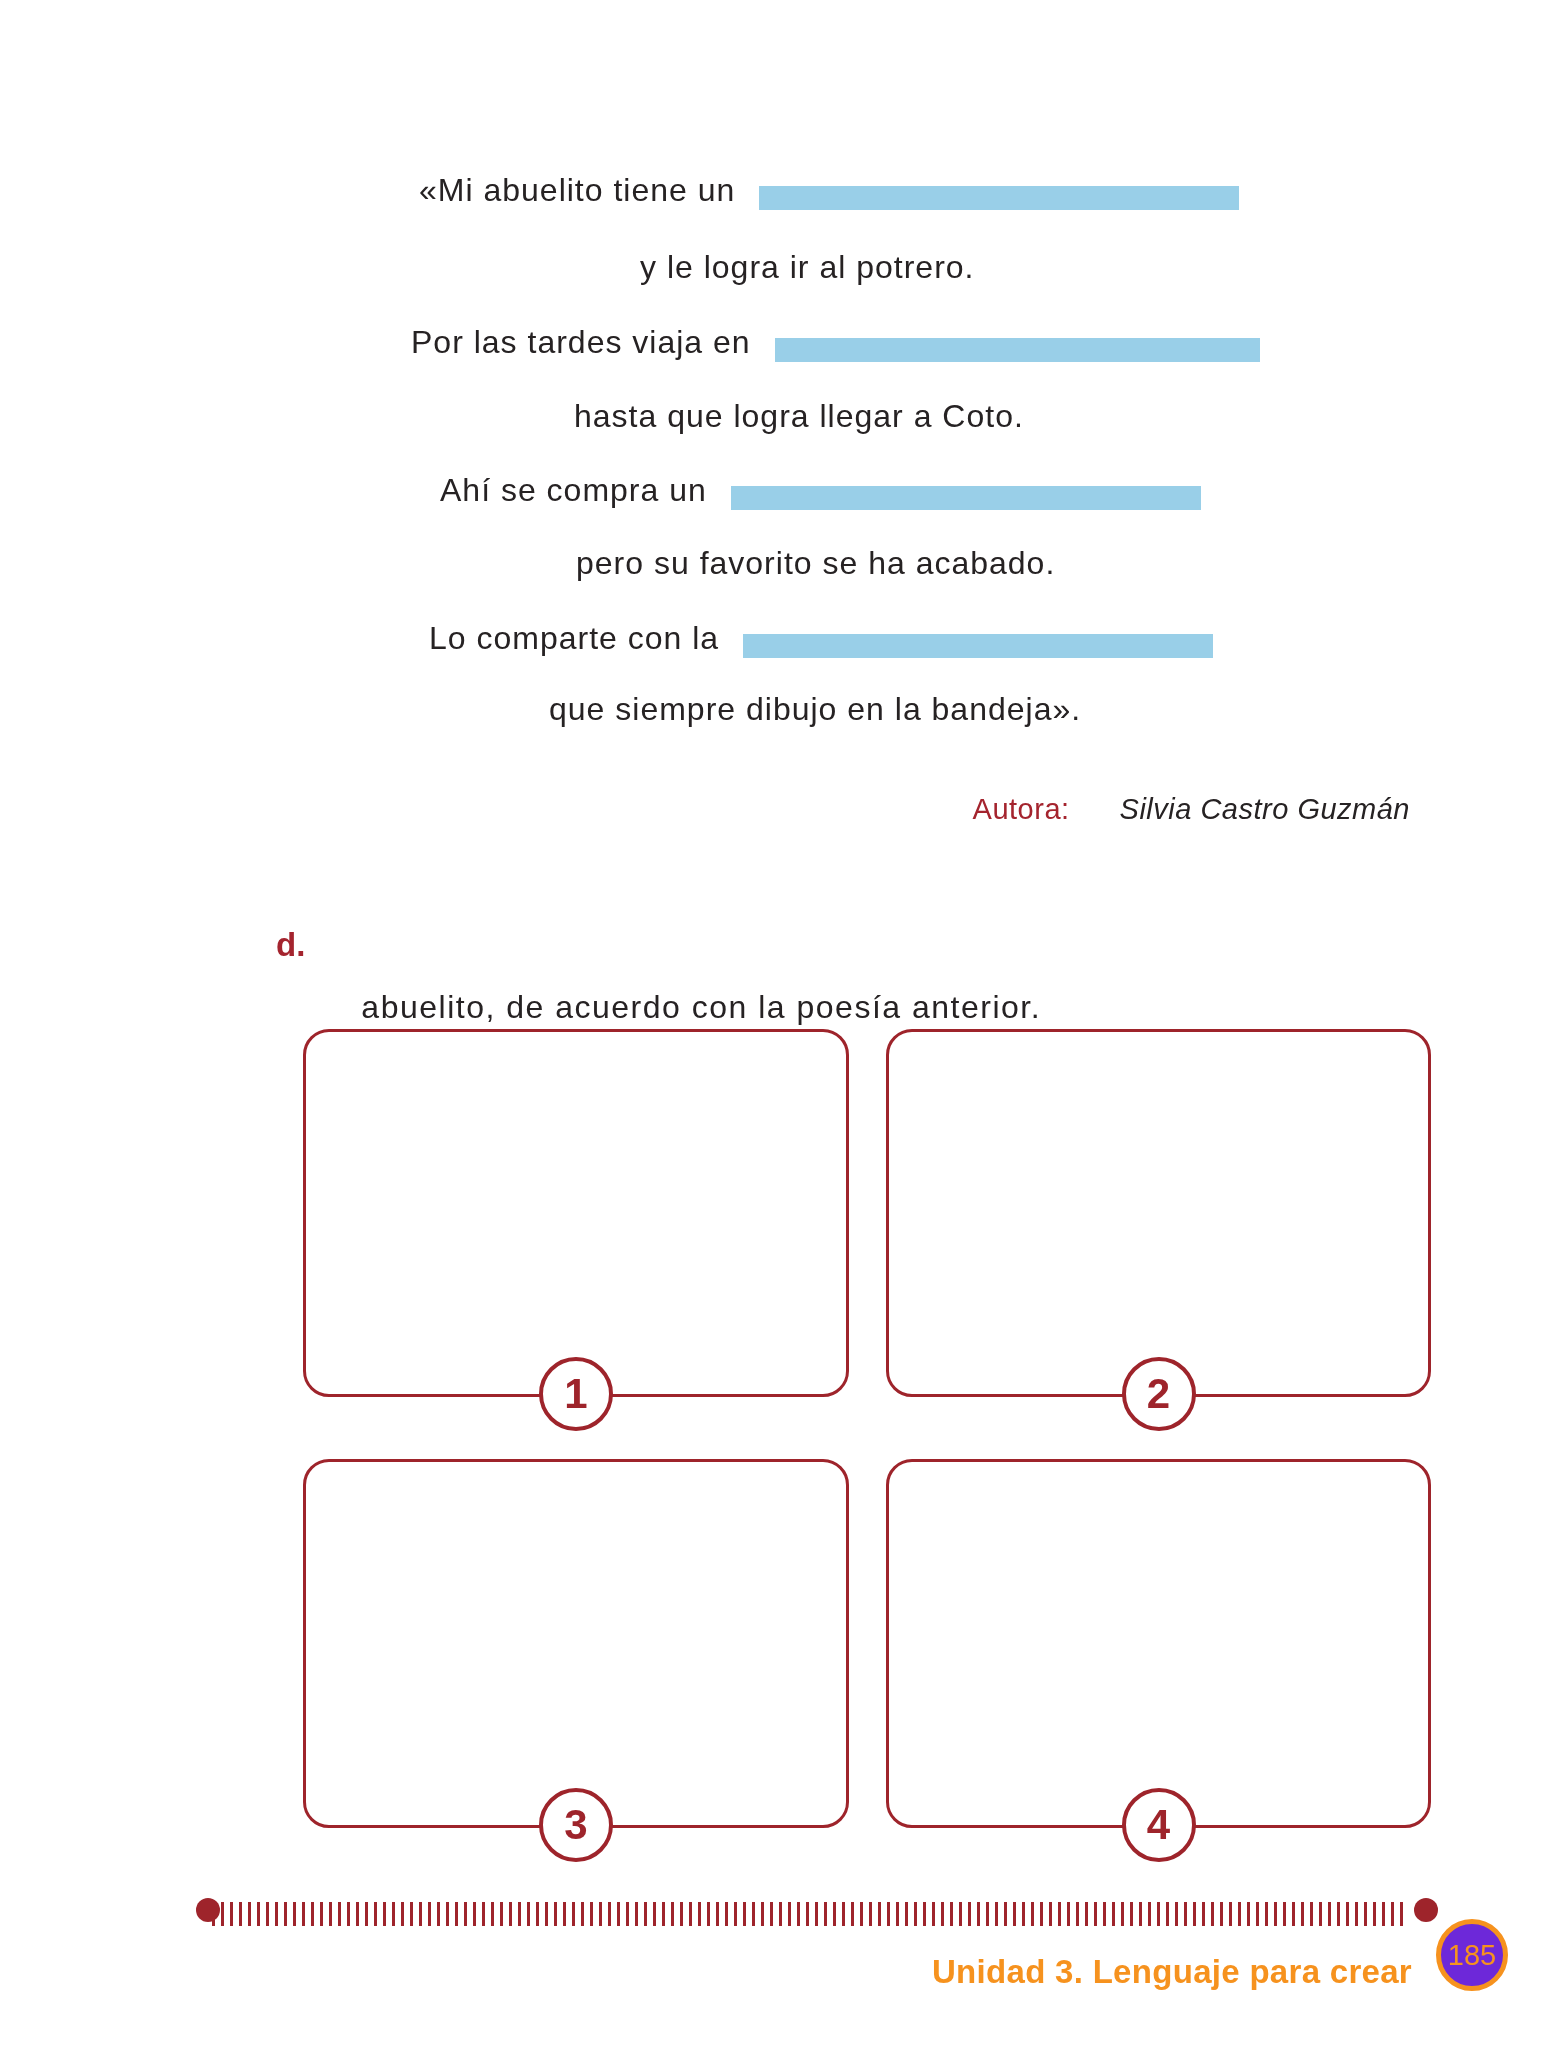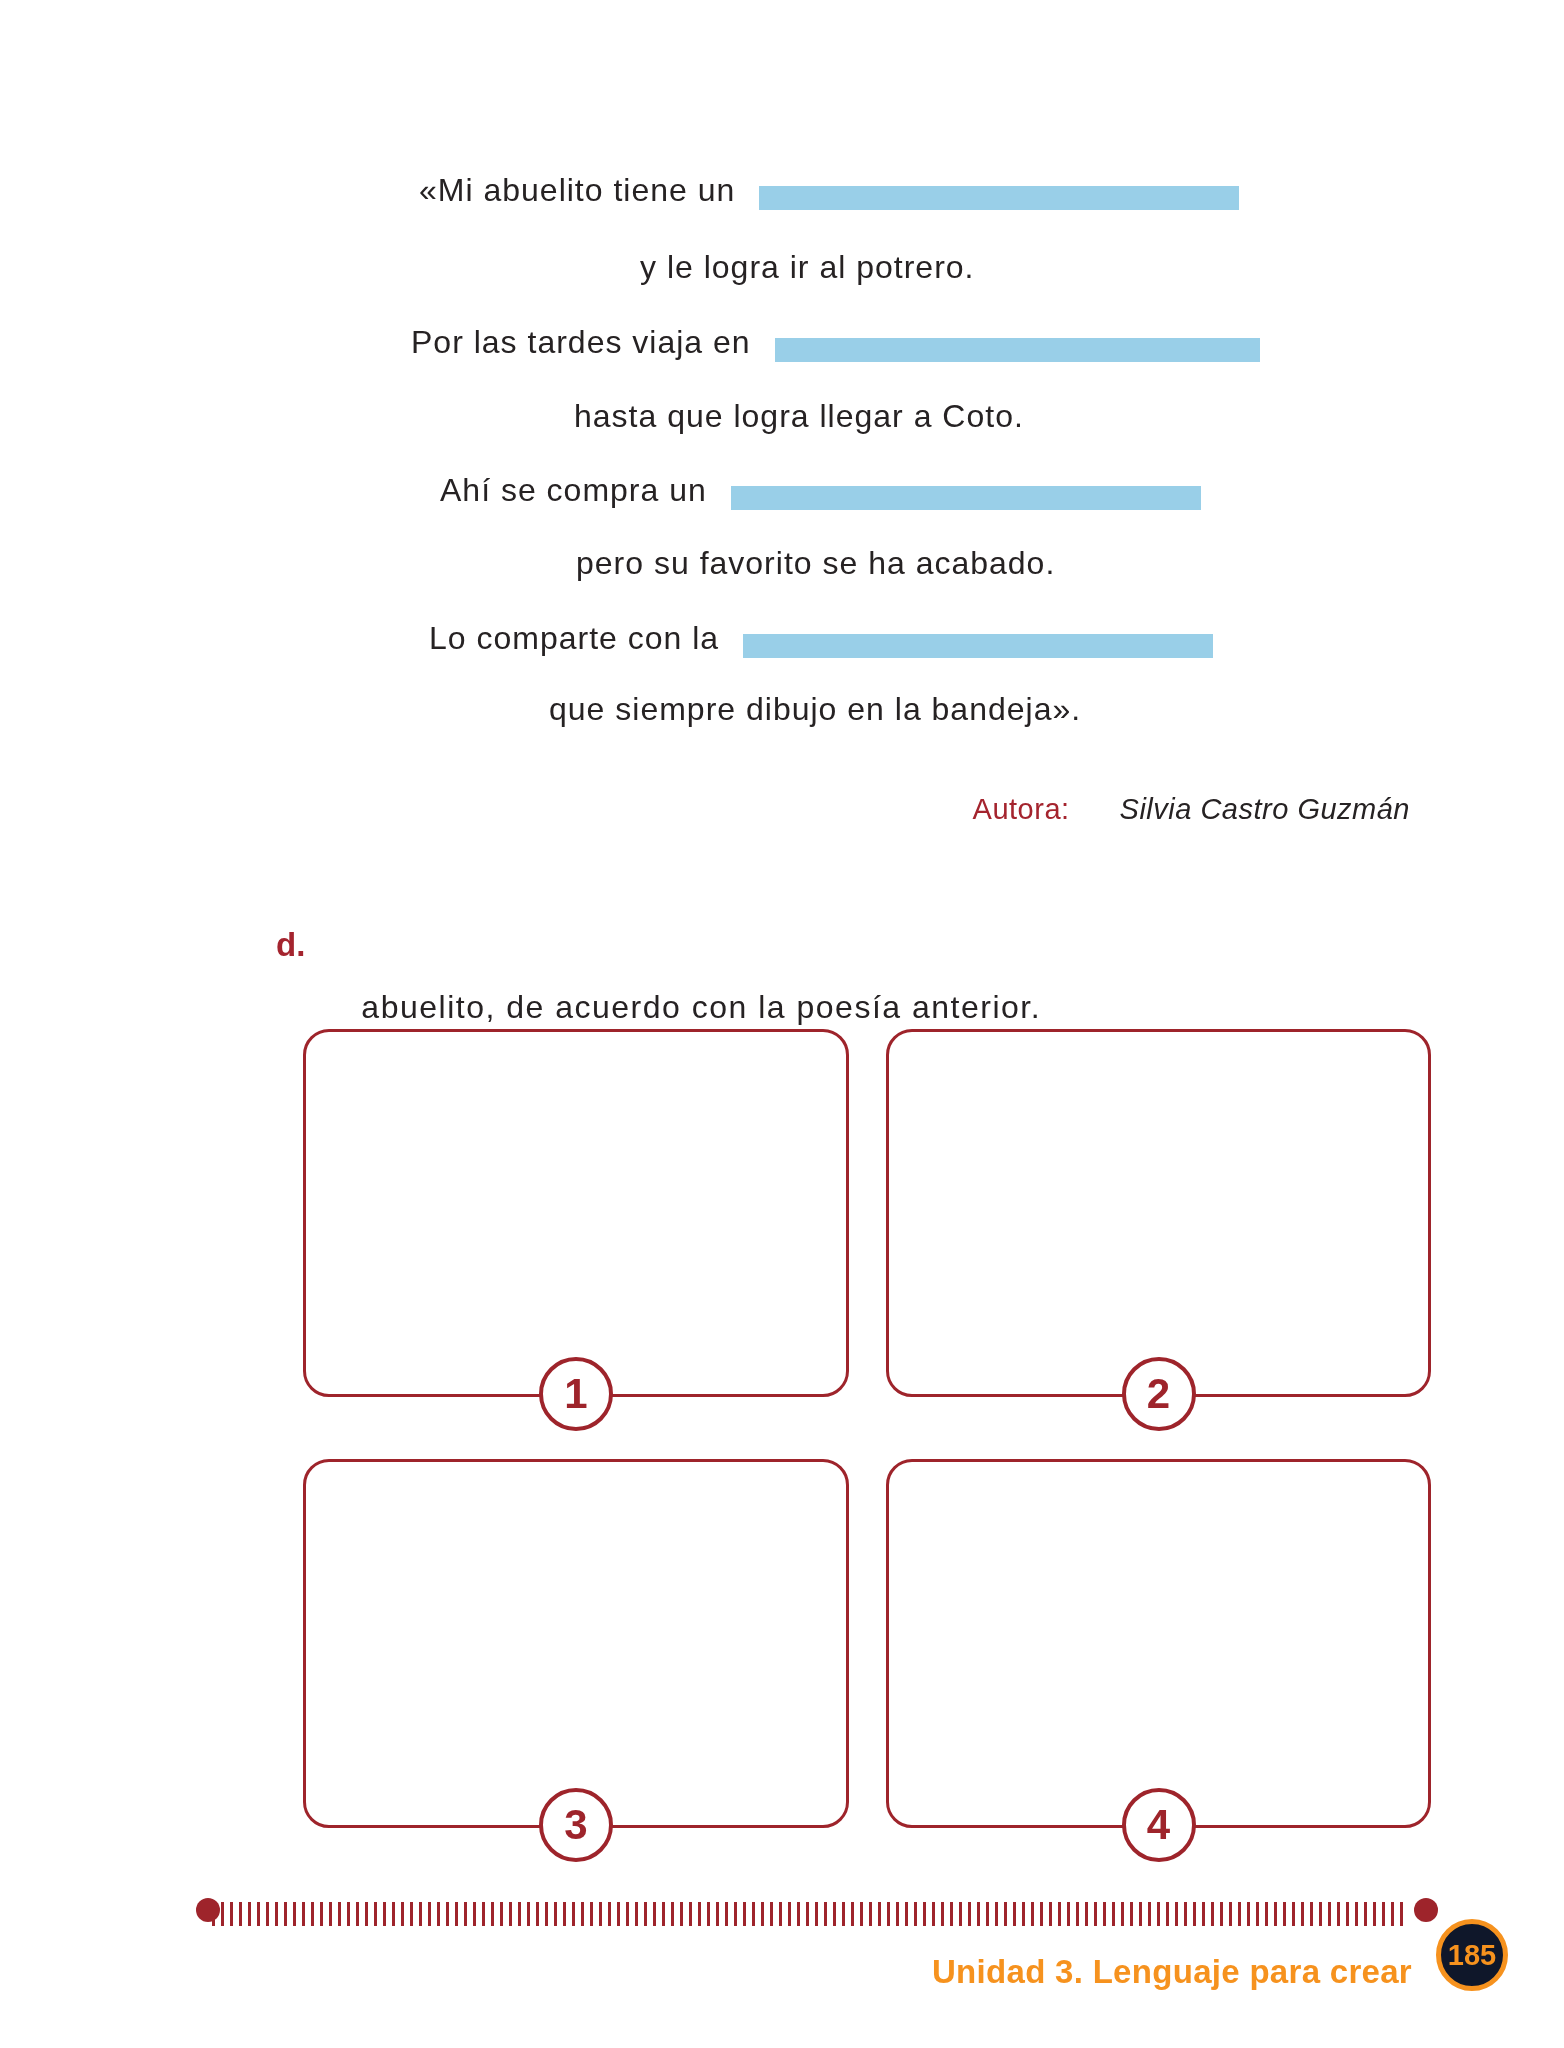--- a/index.html
+++ b/index.html
@@ -68,23 +68,23 @@
     position:absolute;width:12px;height:12px;border-radius:50%;background:var(--box-red);
   }
   .end-dot.left{left:184px;top:1886px;}
   .end-dot.right{left:1402px;top:1886px;}
   .footer-unit{
     position:absolute;right:152px;top:1932px;white-space:nowrap;
     font-size:33px;font-weight:bold;color:var(--orange);letter-spacing:.3px;line-height:32px;
   }
   .page-badge{
     position:absolute;left:1424px;top:1907px;width:72px;height:72px;border-radius:50%;
-    background:#0f172a;border:5px solid var(--orange);
+    background:#6d28d9;border:5px solid var(--orange);
     display:flex;align-items:center;justify-content:center;
-    font-size:29px;font-weight:bold;color:var(--orange);
+    font-size:29px;font-weight:normal;color:var(--orange);
   }
 </style>
 </head>
 <body>
 
 <div class="page">
 
   <div>
     <div class="poem-row" style="left:383px;top:146px;"><span>«Mi abuelito tiene un</span><span class="blank-line" style="width:480px;"></span></div>
     <div class="poem-row" style="left:604px;top:223px;"><span>y le logra ir al potrero.</span></div>

